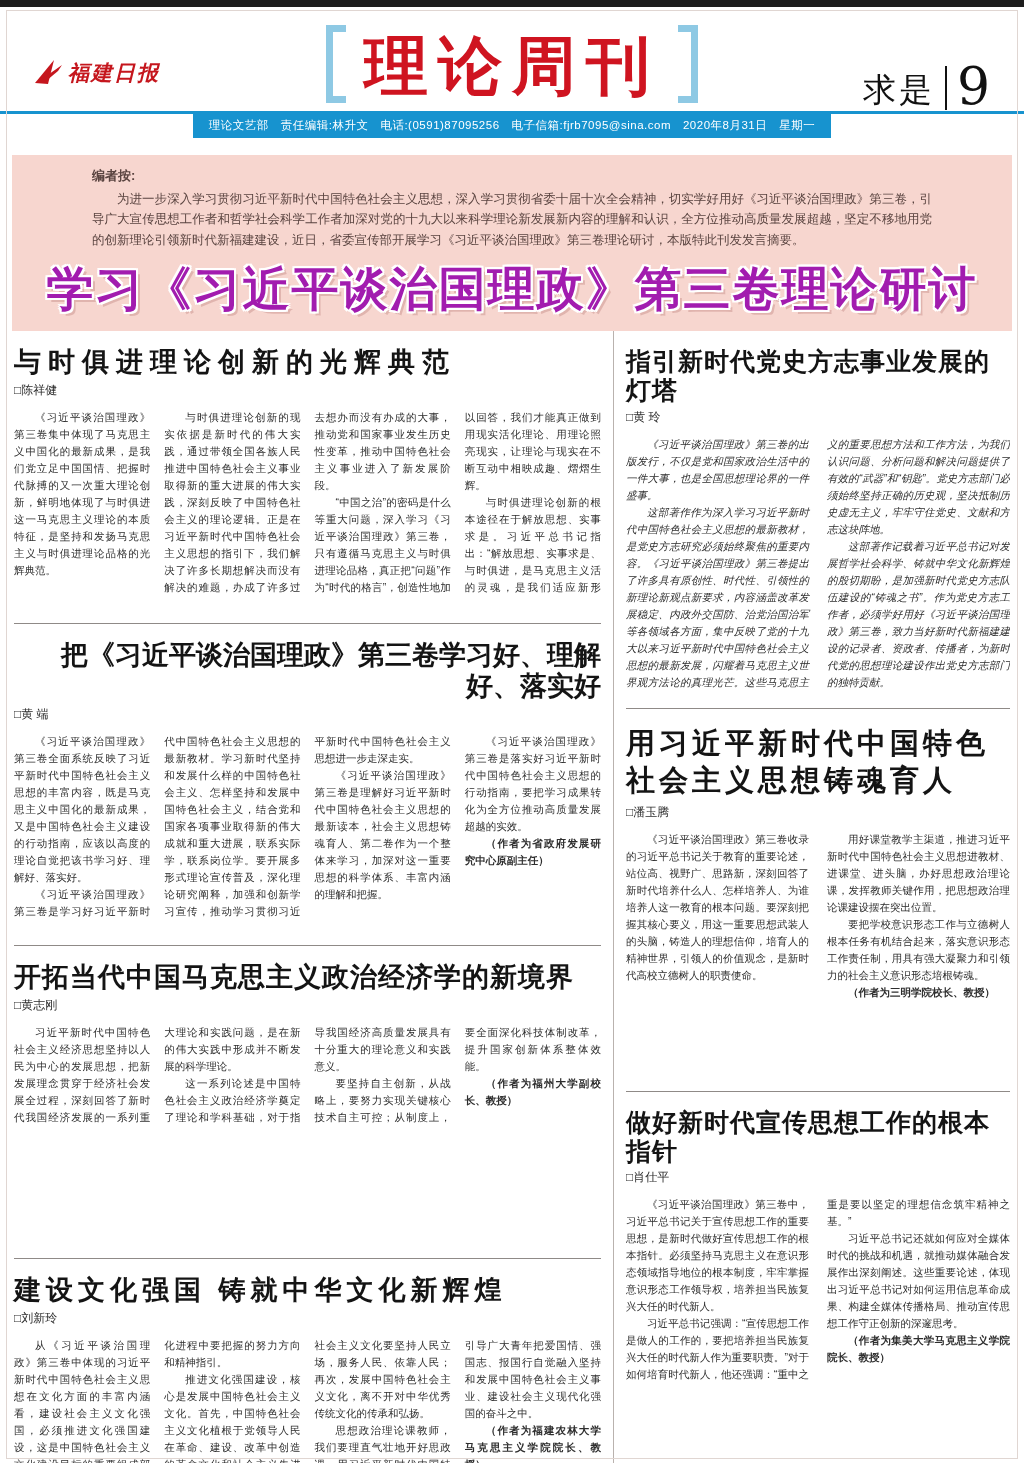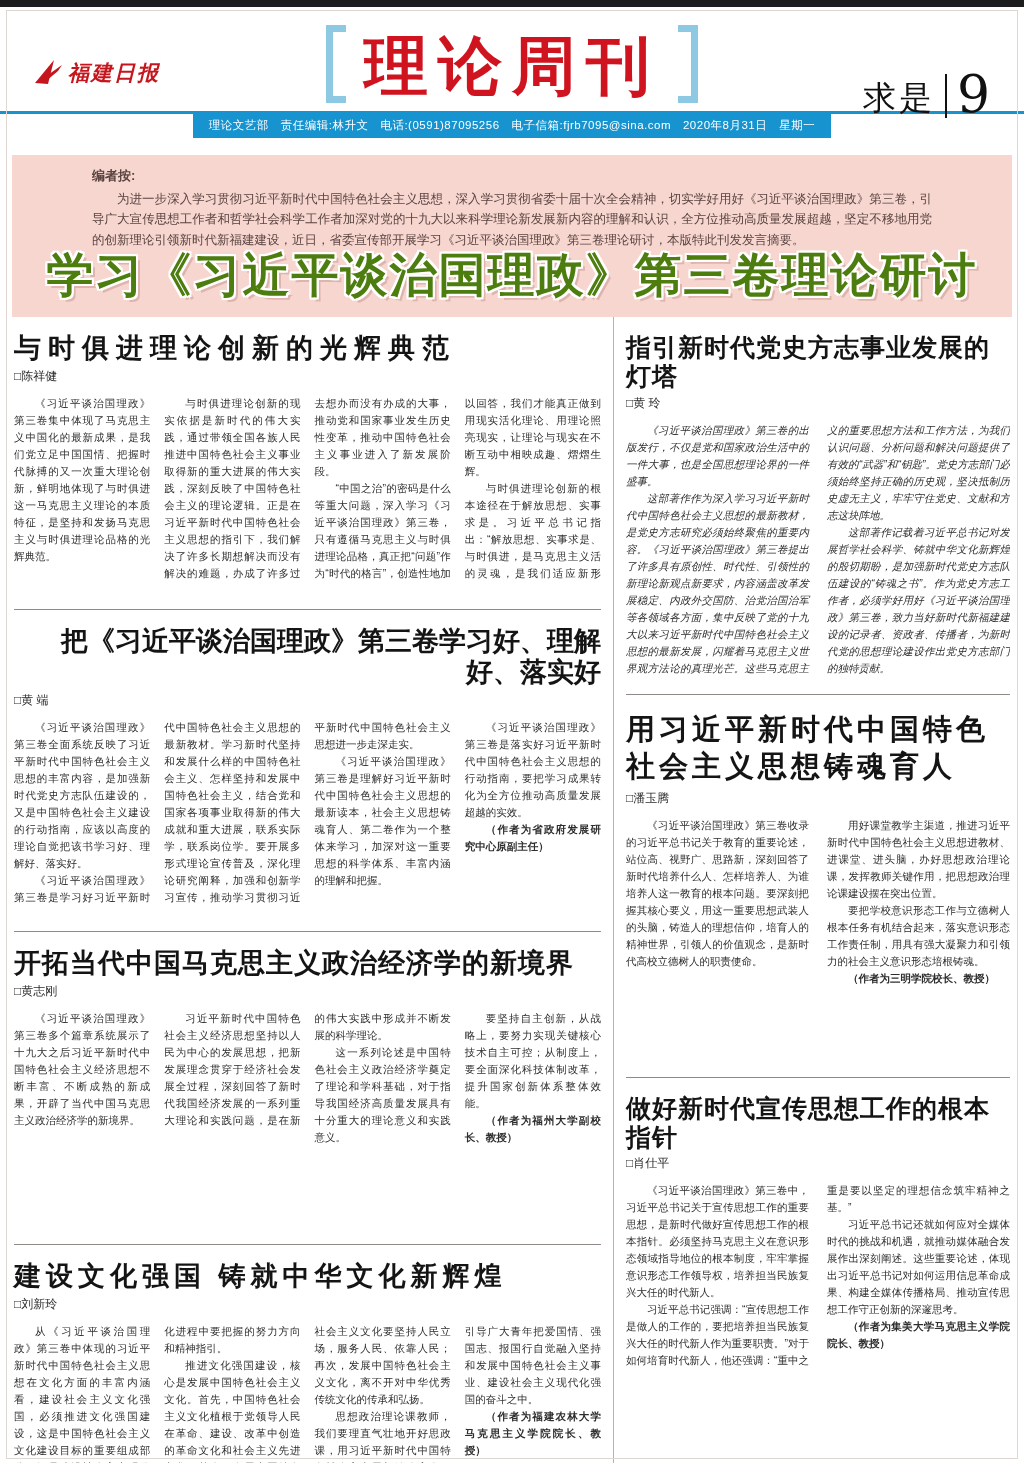--- a/index.html
+++ b/index.html
@@ -19,38 +19,38 @@
   .logo svg { display:block; }
   .logo-text { color:#c5161d; font-size:21px; font-weight:bold; font-style:italic;
     font-family:"DejaVu Serif",serif; letter-spacing:2px; }
   .section-title-wrap { position:absolute; left:50%; top:18px; transform:translateX(-50%);
     display:flex; align-items:center; gap:18px; }
   .bracket { width:20px; height:78px; }
   .bracket.l { border-left:7px solid #8ec9e4; border-top:7px solid #8ec9e4; border-bottom:7px solid #8ec9e4; }
   .bracket.r { border-right:7px solid #8ec9e4; border-top:7px solid #8ec9e4; border-bottom:7px solid #8ec9e4; }
   .section-title { font-size:64px; font-weight:900; color:#cf1420; letter-spacing:10px;
     font-family:"Liberation Sans",sans-serif; line-height:1; padding-top:4px; }
-  .qiushi { position:absolute; right:34px; top:64px; display:flex; align-items:flex-end; gap:10px;
+  .qiushi { position:absolute; right:34px; top:56px; display:flex; align-items:flex-end; gap:10px;
     font-family:"DejaVu Serif","Liberation Serif",serif; color:#111; }
   .qiushi .qs { font-size:33px; letter-spacing:3px; line-height:1; padding-bottom:4px; }
   .qiushi .sep { width:2px; height:44px; background:#111; }
   .qiushi .pg { font-size:52px; line-height:0.9; }
 
   
   .info-wrap { border-top:3px solid #1793cf; text-align:center; height:40px; }
   .info-bar { display:inline-block; background:#1793cf; color:#fff; font-size:11.5px;
     padding:4px 16px 5px; letter-spacing:0.5px; margin-top:0; }
 
   
   .pink-panel { margin:4px 12px 0; background:#f7d6cf; padding:12px 18px 18px; }
   .editor-note { padding:0 62px; color:#5a4440; }
   .editor-note .label { font-weight:bold; font-size:13px; margin-bottom:4px; }
   .editor-note .text { font-size:12.5px; line-height:1.62; text-align:justify; text-indent:2em; }
-  .banner-headline { text-align:center; font-size:47px; font-weight:900;
-    color:#4d7c0f; letter-spacing:2px; line-height:1.05;
+  .banner-headline { margin-top:14px; text-align:center; font-size:47px; font-weight:900;
+    color:#a21caf; letter-spacing:2px; line-height:1.05;
     text-shadow:2px 2px 0 #fff,-2px -2px 0 #fff,2px -2px 0 #fff,-2px 2px 0 #fff,
                 0 2px 0 #fff,2px 0 0 #fff,0 -2px 0 #fff,-2px 0 0 #fff,4px 4px 0 rgba(120,30,25,0.18); }
 
   
   .content { display:flex; padding:0 14px; align-items:stretch; }
   .col-left { width:600px; padding-right:12px; border-right:1px solid #b9b2ae; }
   .col-right { flex:1; padding-left:12px; }
 
   .article-title { font-weight:900; color:#141414; line-height:1.15; margin:16px 0 4px; }
   .t-l1 { font-size:27px; letter-spacing:7px; }
@@ -123,34 +123,33 @@
           <p>“中国之治”的密码是什么等重大问题，深入学习《习近平谈治国理政》第三卷，只有遵循马克思主义与时俱进理论品格，真正把“问题”作为“时代的格言”，创造性地加以回答，我们才能真正做到用现实活化理论、用理论照亮现实，让理论与现实在不断互动中相映成趣、熠熠生辉。</p>
           <p>与时俱进理论创新的根本途径在于解放思想、实事求是。习近平总书记指出：“解放思想、实事求是、与时俱进，是马克思主义活的灵魂，是我们适应新形势、认识新事物、完成新任务的根本思想武器。”中国特色社会主义进入了新时代，我们党要回答好坚持和发展什么样的中国特色社会主义、怎样坚持和发展中国特色社会主义这一重大时代课题，必须始终坚持解放思想、实事求是这一马克思主义活的灵魂。认真研读《习近平谈治国理政》第三卷，我们应当从中汲取马克思主义这一鲜活养分，坚持一切从实际出发，勇于和善于解放思想，立足新时代新要求，不断推进实践基础上的理论创新，让21世纪中国的马克思主义不断焕发出新的、更强大的真理力量。</p>
         </div>
       <div class="rule"></div>
     </div>
 
     <div>
       <div class="article-title t-l2">把《习近平谈治国理政》第三卷学习好、理解好、落实好</div>
       <div class="author">□黄  端</div>
       <div class="body cols4 h-l2">
-          <p>《习近平谈治国理政》第三卷全面系统反映了习近平新时代中国特色社会主义思想的丰富内容，是加强新时代党史方志队伍建设的，又是中国特色社会主义建设的行动指南，应该以高度的理论自觉把该书学习好、理解好、落实好。</p>
+          <p>《习近平谈治国理政》第三卷全面系统反映了习近平新时代中国特色社会主义思想的丰富内容，既是马克思主义中国化的最新成果，又是中国特色社会主义建设的行动指南，应该以高度的理论自觉把该书学习好、理解好、落实好。</p>
           <p>《习近平谈治国理政》第三卷是学习好习近平新时代中国特色社会主义思想的最新教材。学习新时代坚持和发展什么样的中国特色社会主义、怎样坚持和发展中国特色社会主义，结合党和国家各项事业取得新的伟大成就和重大进展，联系实际学，联系岗位学。要开展多形式理论宣传普及，深化理论研究阐释，加强和创新学习宣传，推动学习贯彻习近平新时代中国特色社会主义思想进一步走深走实。</p>
           <p>《习近平谈治国理政》第三卷是理解好习近平新时代中国特色社会主义思想的最新读本，社会主义思想铸魂育人、第二卷作为一个整体来学习，加深对这一重要思想的科学体系、丰富内涵的理解和把握。</p>
           <p>《习近平谈治国理政》第三卷是落实好习近平新时代中国特色社会主义思想的行动指南，要把学习成果转化为全方位推动高质量发展超越的实效。</p>
           <p class="attribution">（作者为省政府发展研究中心原副主任）</p>
         </div>
       <div class="rule"></div>
     </div>
 
     <div>
       <div class="article-title t-l3">开拓当代中国马克思主义政治经济学的新境界</div>
       <div class="author">□黄志刚</div>
       <div class="body cols4 h-l3">
-          <p>《习近平谈治国理政》第三卷多个篇章系统展示了十九大之后习近平新时代中国特色社会主义经济思想不断丰富、不断成熟的新成果，开辟了当代中国马克思主义政治经济学的新境界。</p>
           <p>习近平新时代中国特色社会主义经济思想坚持以人民为中心的发展思想，把新发展理念贯穿于经济社会发展全过程，深刻回答了新时代我国经济发展的一系列重大理论和实践问题，是在新的伟大实践中形成并不断发展的科学理论。</p>
           <p>这一系列论述是中国特色社会主义政治经济学奠定了理论和学科基础，对于指导我国经济高质量发展具有十分重大的理论意义和实践意义。</p>
           <p>要坚持自主创新，从战略上，要努力实现关键核心技术自主可控；从制度上，要全面深化科技体制改革，提升国家创新体系整体效能。</p>
           <p class="attribution">（作者为福州大学副校长、教授）</p>
         </div>
       <div class="rule"></div>
     </div>
 
     <div>
       <div class="article-title t-l4">建设文化强国  铸就中华文化新辉煌</div>

